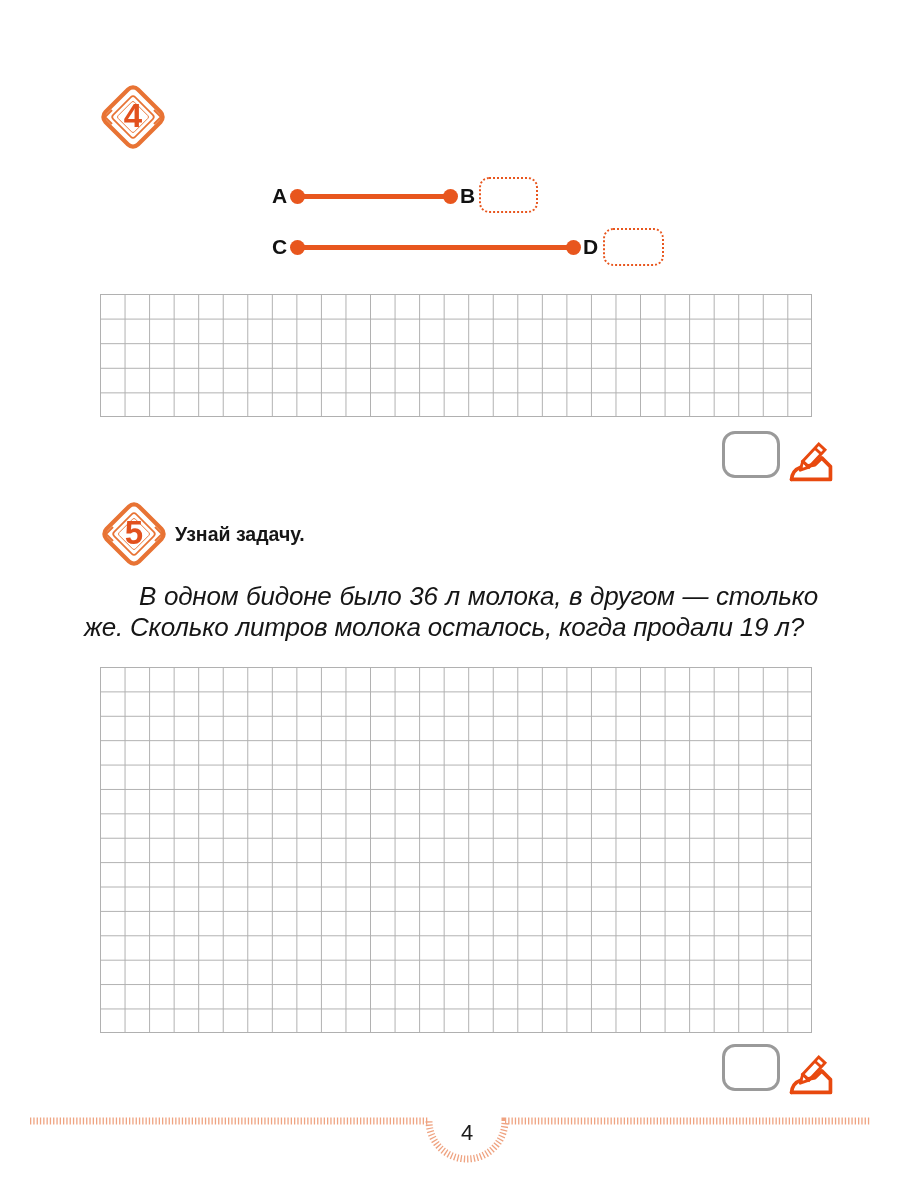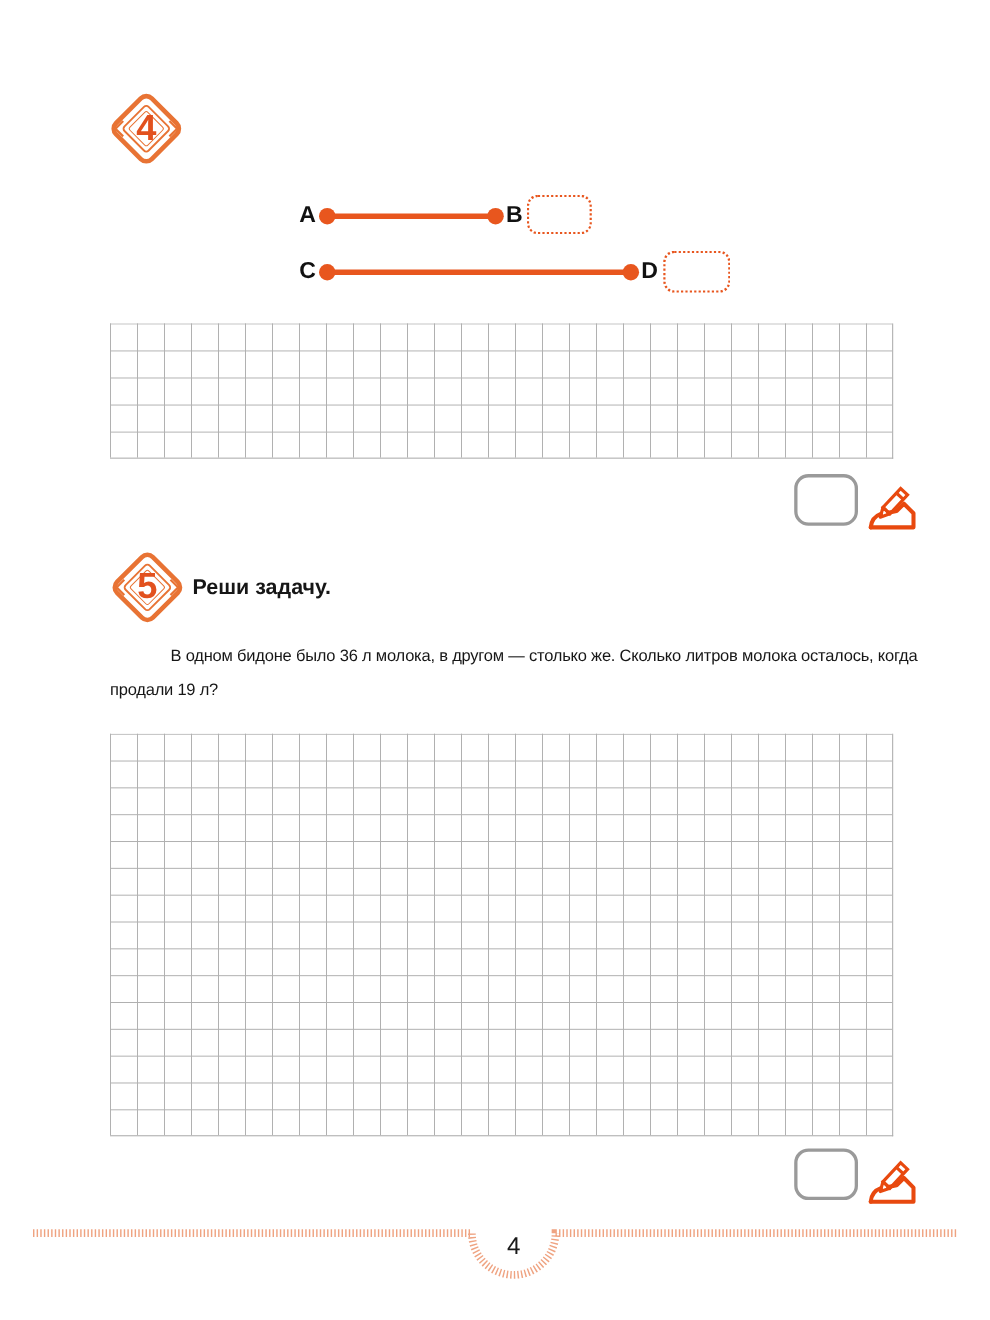--- a/index.html
+++ b/index.html
@@ -44,25 +44,26 @@
     letter-spacing: 0.1px;
     word-spacing: 1.5px;
   }
   .task5-title {
     position: absolute;
     left: 175px; top: 523px;
     font-size: 19.5px; font-weight: bold;
   }
   .problem-text {
     position: absolute;
-    left: 100px; top: 581px; width: 734px;
-    font-size: 15px; line-height: 31px; font-weight: normal;
+    left: 84px; top: 581px; width: 734px;
+    font-size: 26px; line-height: 31px; font-weight: normal;
     text-align: justify;
     text-indent: 55px;
     letter-spacing: -0.2px;
+    font-style: italic;
   }
 
   
   .seg-label {
     position: absolute;
     font-size: 21px; font-weight: bold; color: #111;
   }
   .seg-line {
     position: absolute; height: 4.5px;
     background: var(--accent); border-radius: 2px;
@@ -180,21 +181,21 @@
         <rect x="13" y="13" width="46" height="46" rx="7" stroke-width="4.2"></rect>
         <rect x="20.5" y="20.5" width="31" height="31" rx="3" stroke-width="1.7"></rect>
         <rect x="24.5" y="24.5" width="23" height="23" rx="2" stroke-width="0.9"></rect>
       </g>
       <path d="M15 29 L8 36 L15 43" fill="none" stroke="#e87334" stroke-width="2"></path>
       <path d="M57 29 L64 36 L57 43" fill="none" stroke="#e87334" stroke-width="2"></path>
     </svg>
     <span class="num">5</span>
   </div>
 
-  <p class="task5-title">Реши задачу.</p>
+  <p class="task5-title">Узнай задачу.</p>
 
   <p class="problem-text">В одном бидоне было 36 л молока, в другом — столько же. Сколько литров молока осталось, когда продали 19 л?</p>
 
   <div class="grid grid-2"></div>
 
   <span class="check-box cb-2"></span>
   <span class="pencil pencil-2">
     <svg viewBox="0 0 46 42" fill="none" stroke="#e8490f">
       <path d="M4 38.5 L42 38.5 L42 26 L33.5 17.5 L27 24 L19.5 25.5" stroke-width="3.6" stroke-linejoin="round" stroke-linecap="round"></path>
       <path d="M4 38.5 C4.5 33 7.5 28.5 13 26.5" stroke-width="3.6" stroke-linecap="round"></path>

